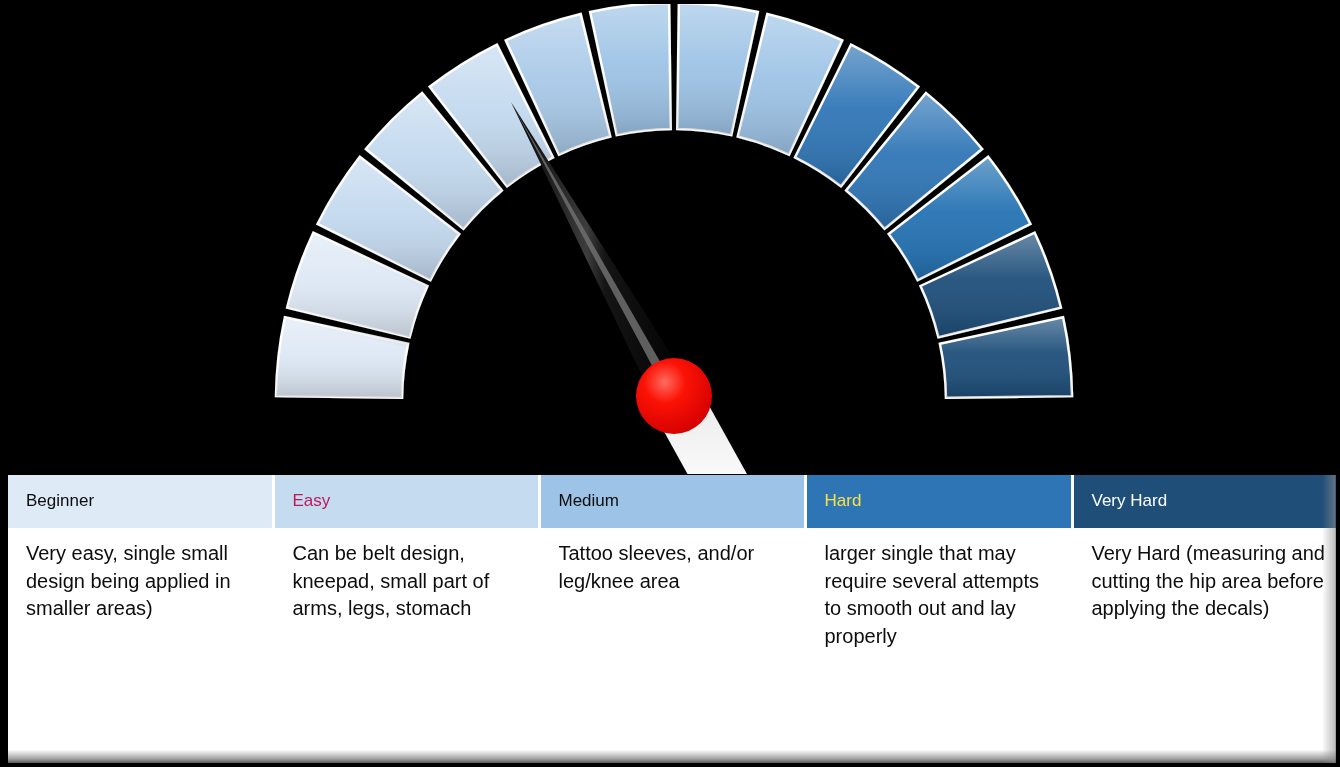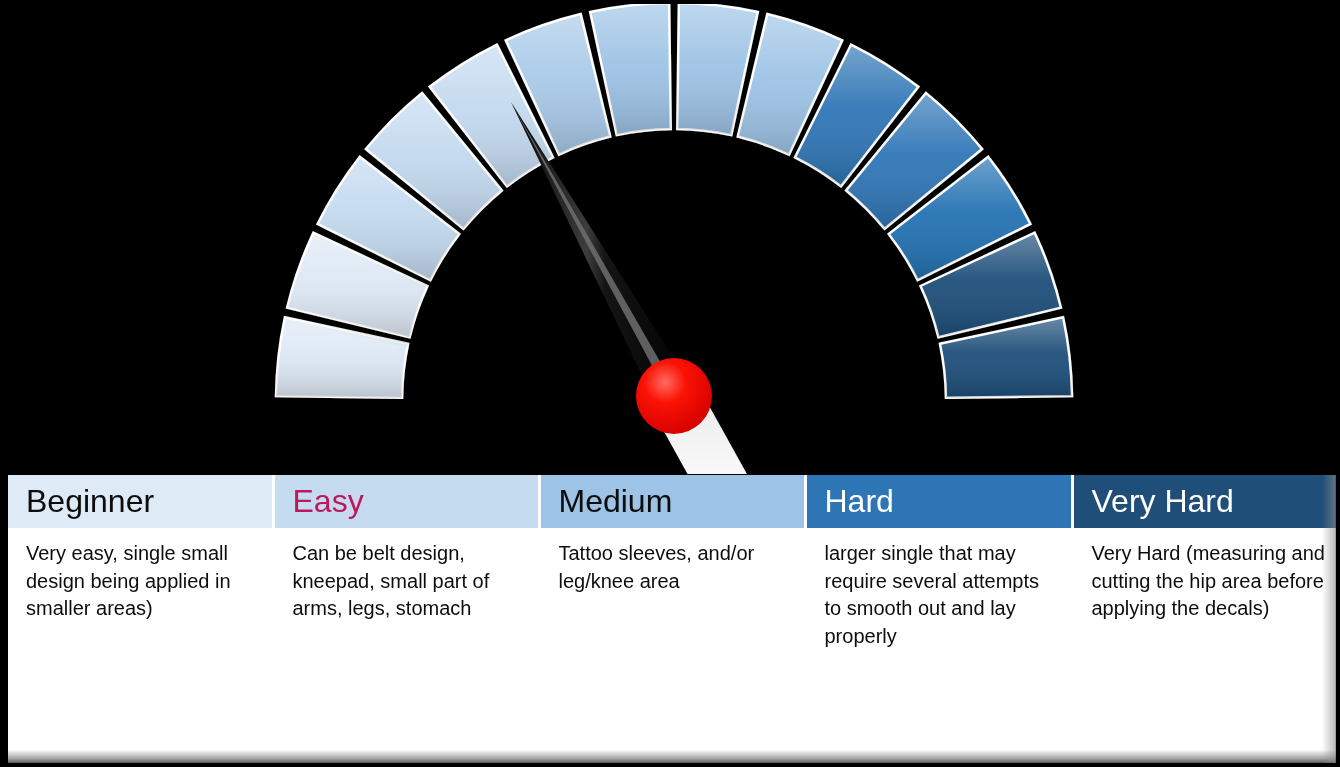--- a/index.html
+++ b/index.html
@@ -56,42 +56,42 @@
   #legend-table col.c3 { width: 266px; }
   #legend-table col.c4 { width: 267px; }
   #legend-table col.c5 { width: 268px; }
 
   #legend-table th {
     height: 53px;
     padding: 0 0 0 18px;
     text-align: left;
     vertical-align: middle;
     font-weight: normal;
-    font-size: 32px;
+    font-size: 17px;
     line-height: 1.1;
     border-right: 3px solid #ffffff;
     white-space: nowrap;
   }
   #legend-table th:last-child { border-right: none; }
 
   #legend-table td {
     padding: 12px 14px 10px 18px;
     vertical-align: top;
     font-size: 20px;
     line-height: 1.38;
     color: #0d0d0d;
     background: #ffffff;
     border-right: 3px solid #ffffff;
   }
   #legend-table td:last-child { border-right: none; }
 
   .hdr-beginner { background: #deeaf6; color: #0d0d0d; }
   .hdr-easy     { background: #c5dcf0; color: #be185d; }
   .hdr-medium   { background: #9dc3e6; color: #0d0d0d; margin-top: 17px; }
-  .hdr-hard     { background: #2e75b6; color: #ffffff; }
+  .hdr-hard     { background: #2e75b6; color: #fde047; }
   .hdr-veryhard { background: #1f4e79; color: #ffffff; }
 
   
   #table-shadow {
     position: absolute;
     left: 4px;
     top: 734px;
     width: 1332px;
     height: 29px;
     background: linear-gradient(to bottom,

